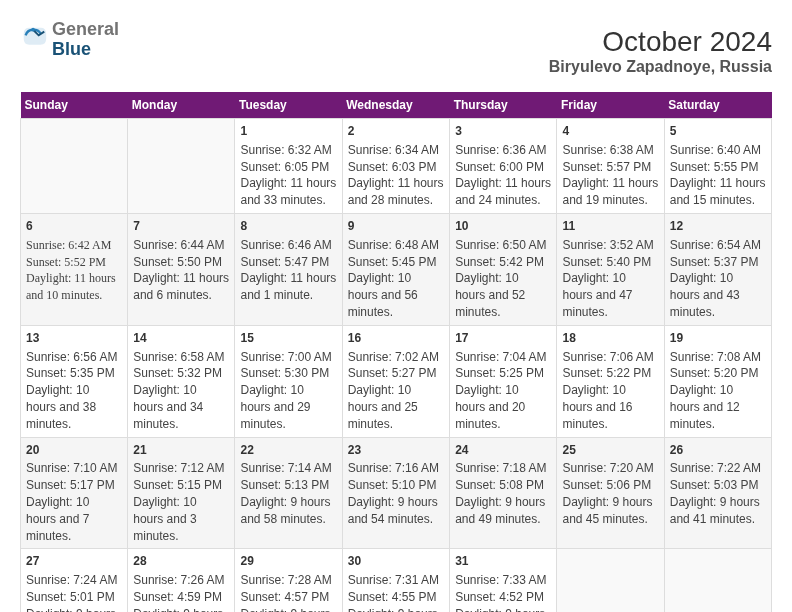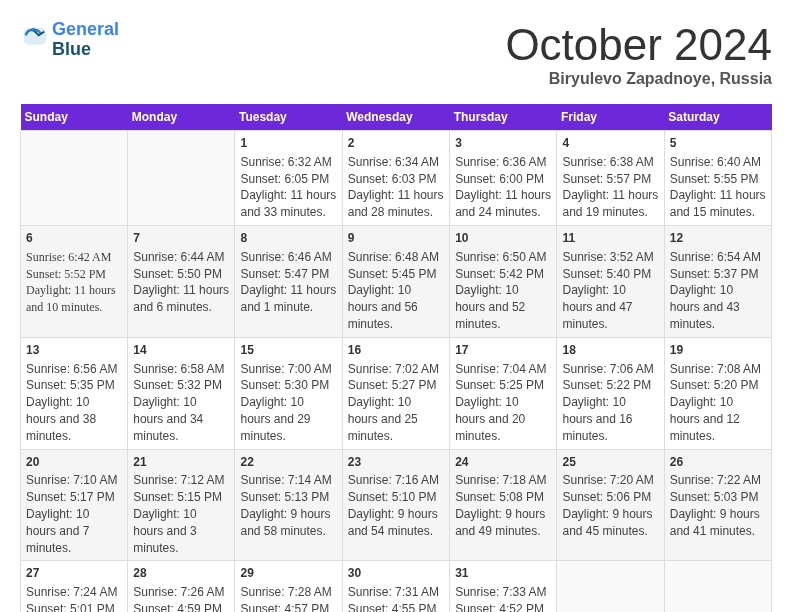--- a/index.html
+++ b/index.html
@@ -21,46 +21,47 @@
       align-items: center;
     }
     .logo-text {
       display: flex;
       flex-direction: column;
       font-size: 18px;
       font-weight: bold;
       color: #1a5276;
       line-height: 1.1;
     }
-    .logo-text span:first-child { color: #3b82f6; }
+    .logo-text span:first-child { color: #737373; }
     .logo-icon {
       width: 28px;
       height: 28px;
       margin-right: 4px;
     }
     .title-block {
       text-align: right;
     }
     .month-title {
-      font-size: 44px;
+      font-size: 28px;
       color: #333;
       font-weight: 300;
+      margin-top: 6px;
     }
     .location-title {
       font-size: 16px;
       color: #555;
       font-weight: bold;
     }
     .calendar {
       width: 100%;
       border-collapse: collapse;
       font-size: 11px;
     }
     .calendar th {
-      background: #6d28d9;
+      background: #701a75;
       color: white;
       padding: 6px 4px;
       text-align: left;
       font-size: 12px;
       font-weight: bold;
     }
     .calendar td {
       border: 1px solid #ddd;
       vertical-align: top;
       padding: 4px 5px;

